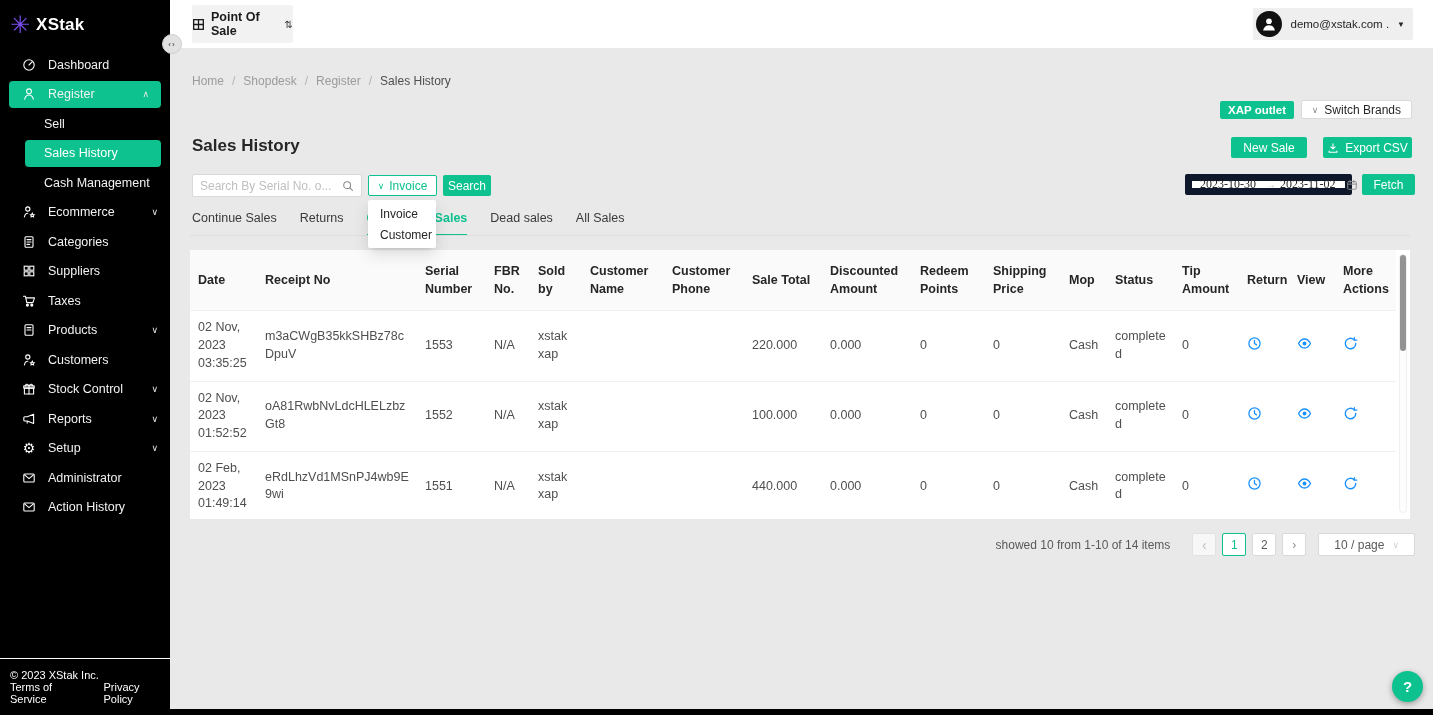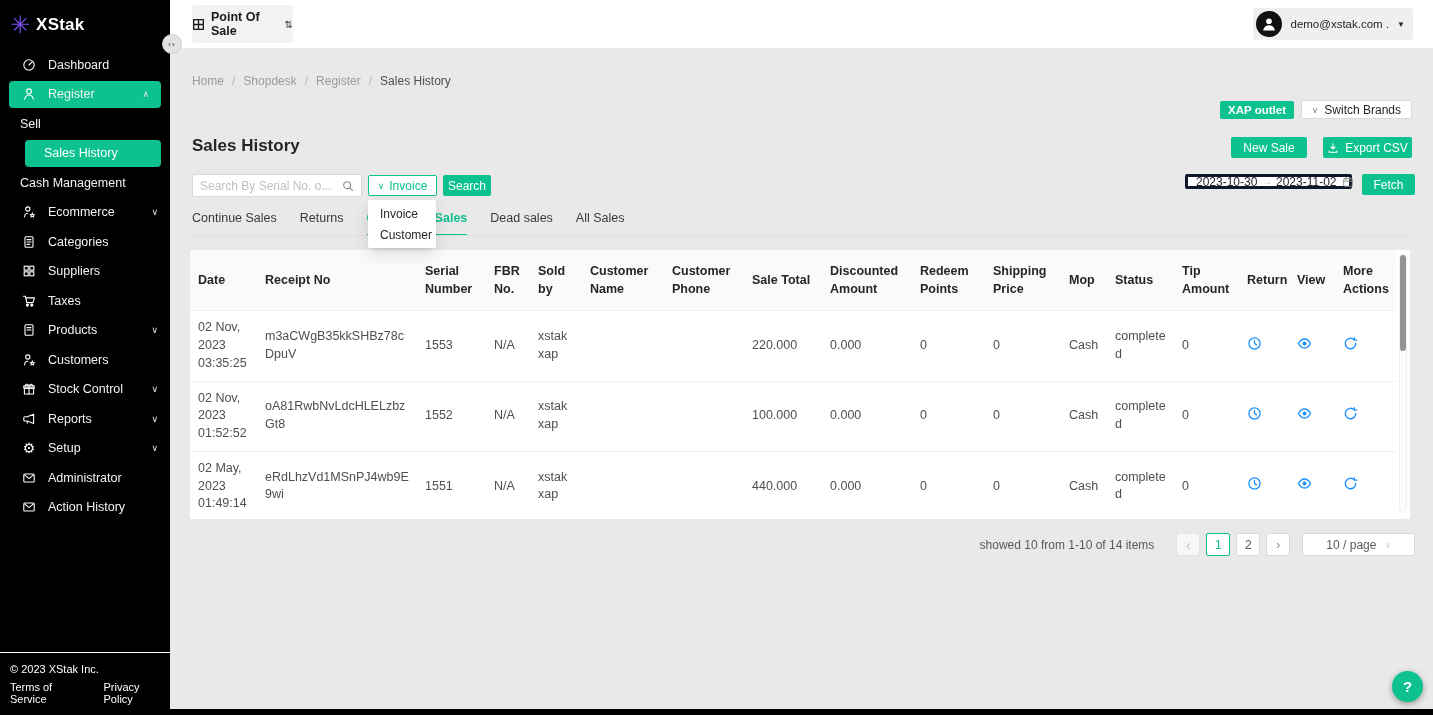--- a/index.html
+++ b/index.html
@@ -10,25 +10,25 @@
   
   .sidebar { position:absolute; left:0; top:0; width:170px; height:715px; background:#000; z-index:30; }
   .logo { display:flex; align-items:center; gap:6px; padding:10px 0 0 10px; height:40px; }
   .logo-mark { color:#7a4df0; font-size:24px; line-height:24px; }
   .logo-text { color:#fff; font-size:17px; font-weight:700; letter-spacing:.2px; }
   .menu { position:absolute; top:50px; left:0; right:0; }
   .side-item { height:29.5px; display:flex; align-items:center; gap:12px; padding:0 12px 0 22px; color:#f2f2f2; font-size:12.5px; cursor:pointer; }
   .side-item .sicon { width:14px; height:14px; display:flex; align-items:center; justify-content:center; color:#fff; flex:0 0 14px; }
   .side-item .chev { margin-left:auto; font-size:9px; color:#e8e8e8; }
   .side-item.parent-active { background:#0dc28f; margin:1px 9px; border-radius:4px; height:27.5px; padding-left:13px; }
-  .side-sub { height:29.5px; display:flex; align-items:center; padding-left:20px; color:#f2f2f2; font-size:12.5px; cursor:pointer; }
+  .side-sub { height:29.5px; display:flex; align-items:center; padding-left:44px; color:#f2f2f2; font-size:12.5px; cursor:pointer; }
   .side-sub.sub-active { background:#0dc28f; margin:1px 9px 1px 25px; border-radius:4px; height:27.5px; padding-left:19px; color:#fff; }
   .gear-glyph { font-size:14px; line-height:14px; }
   .side-footer { position:absolute; left:0; right:0; bottom:6px; border-top:1px solid #fff; padding:10px 0 4px 10px; background:#000; }
-  .side-footer .copy { color:#fff; font-size:11px; margin-bottom:6px; }
+  .side-footer .copy { color:#fff; font-size:11px; }
   .side-footer .links { display:flex; gap:14px; }
   .side-footer .links span { color:#fff; font-size:11px; cursor:pointer; }
 
   .collapse-toggle { position:absolute; left:162px; top:34px; width:20px; height:20px; border-radius:50%;
     background:#e2e2e2; border:1px solid #cfcfcf; z-index:40; display:flex; align-items:center; justify-content:center;
     font-size:8px; color:#333; letter-spacing:1px; cursor:pointer; }
 
   
   .topbar { position:absolute; left:170px; top:0; right:0; height:48px; background:#fff; z-index:20;padding-left:36px; }
   .pos-chip { position:absolute; left:22px; top:5px; width:101px; height:38px; background:#f2f2f2; border-radius:2px;
@@ -69,22 +69,22 @@
 
   .type-btn { position:absolute; left:198px; top:127px; width:69px; height:21px; background:#fff; border:1px solid #0dc28f;
     border-radius:2px; color:#0dc28f; font-size:12px; display:flex; align-items:center; justify-content:center; gap:5px; cursor:pointer; }
   .type-btn .chev { font-size:9px; }
   .search-btn { position:absolute; left:273px; top:127px; width:48px; height:21px; }
 
   .type-menu { position:absolute; left:198px; top:152px; width:68px; background:#fff; border-radius:2px; z-index:15;
     box-shadow:0 3px 6px -4px rgba(0,0,0,.18), 0 6px 16px rgba(0,0,0,.12); padding:3px 0; }
   .type-menu .opt { height:21px; display:flex; align-items:center; padding-left:12px; font-size:12px; color:#262626; cursor:pointer; }
 
-  .date-range { position:absolute; right:81px; top:126px; width:167px; height:15px; background:#fff; border:3px solid #0f172a;
-    border-radius:2px; display:flex; align-items:center; padding:0 8px; gap:4px; }
+  .date-range { position:absolute; right:81px; top:126px; width:167px; height:21px; background:#fff; border:7px solid #0f172a;
+    border-radius:2px; display:flex; align-items:center; padding:0 8px; gap:4px;font-family:Liberation Serif, serif; }
   .date-range input { border:none; outline:none; width:62px; font-size:12px; color:#262626; font-family:inherit; background:transparent; }
   .date-range .arrow { color:#bfbfbf; font-size:10px; }
   .date-range .cal { color:#8c8c8c; margin-left:auto; display:flex; }
   .fetch-btn { position:absolute; right:18px; top:126px; width:53px; height:21px; }
 
   .tabs { position:absolute; left:22px; top:163px; display:flex; gap:23px; font-size:12.5px; color:#3a3a3a; }
   .tab { padding-bottom:9px; cursor:pointer; }
   .tab.active { color:#0dc28f; font-weight:700; border-bottom:2px solid #0dc28f; }
   .tabs-divider { position:absolute; left:20px; width:1220px; top:187px; height:1px; background:#dedede; }
 
@@ -101,21 +101,21 @@
 
   
   .pagination { position:absolute; right:18px; top:485px; display:flex; align-items:center; gap:6px; }
   .pg-summary { font-size:12px; color:#595959; margin-right:16px; }
   .pg-box { width:24px; height:23px; background:#fff; border:1px solid #d9d9d9; border-radius:2px;
     display:flex; align-items:center; justify-content:center; font-size:12px; color:#595959; cursor:pointer; }
   .pg-box.arrow { color:#bfbfbf; font-size:14px; border-color:#e2e2e2; background:#f7f7f7; }
   .pg-box.next { background:#fff; color:#8c8c8c; }
   .pg-box.active { border-color:#0dc28f; color:#0dc28f; }
   .pg-size { height:23px; background:#fff; border:1px solid #d9d9d9; border-radius:2px; display:flex; align-items:center;
-    gap:8px; padding:0 23px; font-size:12px; color:#595959; margin-left:6px; cursor:pointer; }
+    gap:8px; padding:0 15px; font-size:12px; color:#595959; margin-left:6px; cursor:pointer; }
   .pg-size .chev { font-size:9px; color:#cfcfcf; }
 
   .help-fab { position:absolute; right:10px; bottom:13px; width:31px; height:31px; border-radius:50%; background:#0dc28f;
     color:#fff; font-size:15px; font-weight:700; display:flex; align-items:center; justify-content:center;
     box-shadow:0 2px 6px rgba(0,0,0,.35); cursor:pointer; z-index:50; }
 
   .bottom-strip { position:absolute; left:0; right:0; bottom:0; height:6px; background:#000; z-index:60; }
 
   svg { display:block; }
 </style>
@@ -500,21 +500,21 @@
                   </svg>
                 </span></td>
             <td><span class="icon-btn">
                   <svg width="15" height="15" viewBox="0 0 14 14" fill="none" stroke="currentColor" stroke-width="1.3" stroke-linecap="round">
                     <path d="M11.9 7A4.9 4.9 0 1 1 10.4 3.5"></path>
                     <path d="M10.6 1.4v2.4h2.4" stroke-width="1.1"></path>
                   </svg>
                 </span></td>
           </tr>
           <tr>
-            <td>02 May, 2023 01:49:14</td>
+            <td>02 Feb, 2023 01:49:14</td>
             <td>eRdLhzVd1MSnPJ4wb9E9wi</td>
             <td>1551</td>
             <td>N/A</td>
             <td>xstak xap</td>
             <td></td>
             <td></td>
             <td>440.000</td>
             <td>0.000</td>
             <td>0</td>
             <td>0</td>

